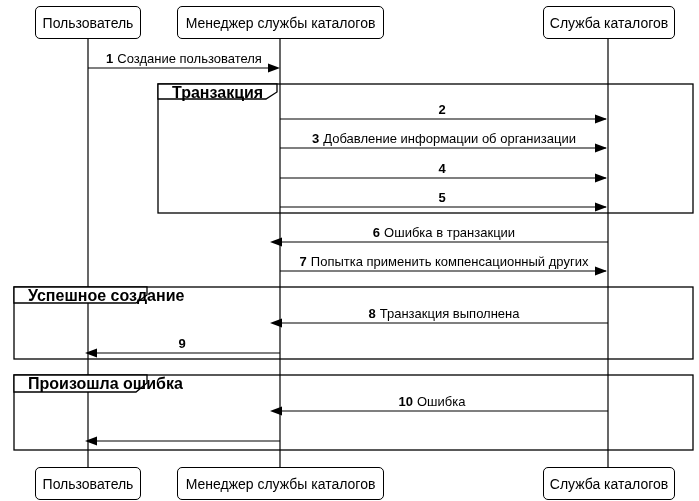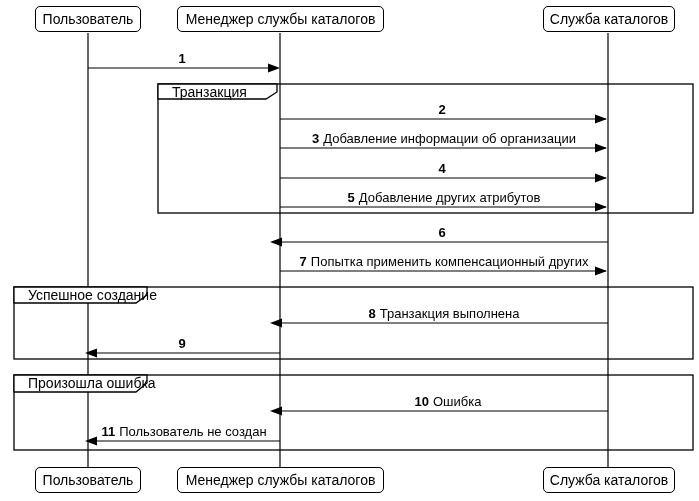--- a/index.html
+++ b/index.html
@@ -6,27 +6,27 @@
   .canvas{
     position:relative;
     width:699px;height:501px;
     background:#ffffff;
     font-family:"Liberation Sans","DejaVu Sans",sans-serif;
     color:#000;
     overflow:hidden;
   }
   .layer{position:absolute;left:0;top:0;}
   .actor{
-    position:absolute;height:26px;
+    position:absolute;height:33px;
     border:1.5px solid #000;border-radius:5px;background:#fff;
     display:flex;align-items:center;justify-content:center;
     font-size:14px;white-space:nowrap;box-sizing:border-box;
   }
   .ftitle{
-    position:absolute;font-weight:normal;font-size:14px;
+    position:absolute;font-weight:bold;font-size:16px;
     height:25px;line-height:15px;white-space:nowrap;
   }
   .msg{
     position:absolute;height:16px;
     display:flex;justify-content:center;align-items:flex-end;
     font-size:13px;white-space:nowrap;line-height:15px;
   }
   .msg b{font-weight:bold;margin-right:4px;}
   svg line{stroke:#000;stroke-width:1.2;}
   svg rect{fill:none;stroke:#000;stroke-width:1.3;}
@@ -93,51 +93,48 @@
   <div class="actor" style="left:35px;top:467px;width:106px">Пользователь</div>
   <div class="actor" style="left:177px;top:467px;width:207px">Менеджер службы каталогов</div>
   <div class="actor" style="left:543px;top:467px;width:132px">Служба каталогов</div>
 
   <div class="ftitle" style="left:172px;top:85px">Транзакция</div>
   <div class="ftitle" style="left:28px;top:288px">Успешное создание</div>
   <div class="ftitle" style="left:28px;top:376px">Произошла ошибка</div>
 
   <div class="msg" style="left:88px;top:50px;width:192px">
     <b>1</b>
+      <span>Создание пользователя</span>
   </div>
   <div class="msg" style="left:280px;top:101px;width:328px">
     <b>2</b>
   </div>
   <div class="msg" style="left:280px;top:130px;width:328px">
     <b>3</b>
       <span>Добавление информации об организации</span>
   </div>
   <div class="msg" style="left:280px;top:160px;width:328px">
     <b>4</b>
   </div>
   <div class="msg" style="left:280px;top:189px;width:328px">
     <b>5</b>
-      <span>Добавление других атрибутов</span>
   </div>
   <div class="msg" style="left:280px;top:224px;width:328px">
     <b>6</b>
+      <span>Ошибка в транзакции</span>
   </div>
   <div class="msg" style="left:280px;top:253px;width:328px">
     <b>7</b>
       <span>Попытка применить компенсационный других</span>
   </div>
   <div class="msg" style="left:280px;top:305px;width:328px">
     <b>8</b>
       <span>Транзакция выполнена</span>
   </div>
   <div class="msg" style="left:88px;top:335px;width:192px">
     <b>9</b>
   </div>
-  <div class="msg" style="left:284px;top:393px;width:328px">
+  <div class="msg" style="left:268px;top:393px;width:328px">
     <b>10</b>
       <span>Ошибка</span>
-  </div>
-  <div class="msg" style="left:88px;top:423px;width:192px">
-    <b>11</b>
-      <span>Пользователь не создан</span>
   </div>
 
 </div>
 
 </body></html>

